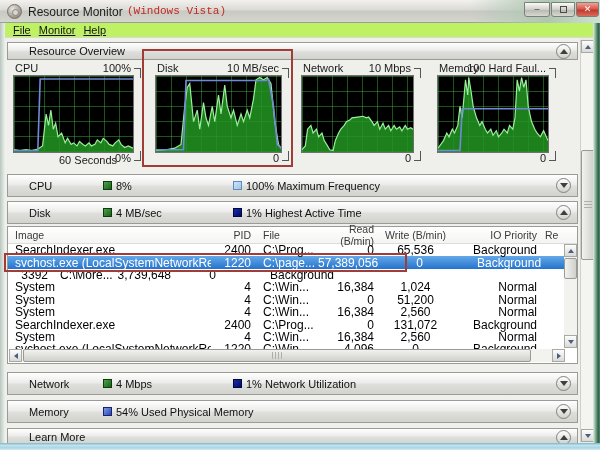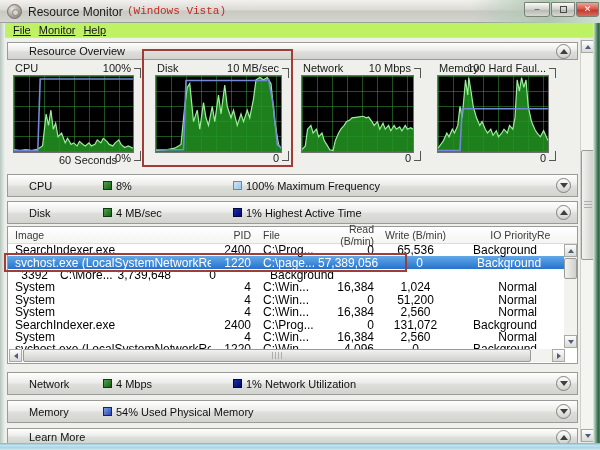--- a/index.html
+++ b/index.html
@@ -107,21 +107,21 @@
     padding-right:13px; }
   .tbl-body { height:105px; overflow:hidden; padding-right:13px; }
   .t-row { display:flex; height:12.4px; align-items:center; font-size:12px; color:#000; }
   .t-row.selected { background:linear-gradient(to bottom,#63a8e8,#2573cc); color:#fff; }
   .c-image { flex:0 0 203px; padding-left:7px; overflow:hidden; white-space:nowrap; }
   .c-pid { flex:0 0 40px; text-align:right; }
   .c-file { flex:0 0 67px; padding-left:12px; overflow:hidden; white-space:nowrap; }
   .c-read { flex:0 0 56px; text-align:right; }
   .c-write { flex:0 0 83px; text-align:center; }
   .c-io { flex:0 0 80px; text-align:right; }
-  .c-re { flex:1 1 auto; overflow:hidden; white-space:nowrap; }
+  .c-re { flex:1 1 auto; padding-left:8px; overflow:hidden; white-space:nowrap; }
 
   
   .sb-arrow { background:linear-gradient(to bottom,#fdfdfc,#d9d9d5); border:1px solid #a8a8a4;
     display:flex; align-items:center; justify-content:center; }
   .sb-tri-up { width:0;height:0;border-left:3px solid transparent;border-right:3px solid transparent;border-bottom:4px solid #4c5c82; }
   .sb-tri-down { width:0;height:0;border-left:3px solid transparent;border-right:3px solid transparent;border-top:4px solid #4c5c82; }
   .sb-tri-left { width:0;height:0;border-top:3px solid transparent;border-bottom:3px solid transparent;border-right:4px solid #4c5c82; }
   .sb-tri-right { width:0;height:0;border-top:3px solid transparent;border-bottom:3px solid transparent;border-left:4px solid #4c5c82; }
   .sb-thumb { background:linear-gradient(to right,#f2f2f0,#cfcfcb); border:1px solid #999995; border-radius:2px; position:relative; }
   .sb-thumb.h { background:linear-gradient(to bottom,#f2f2f0,#cfcfcb); }

